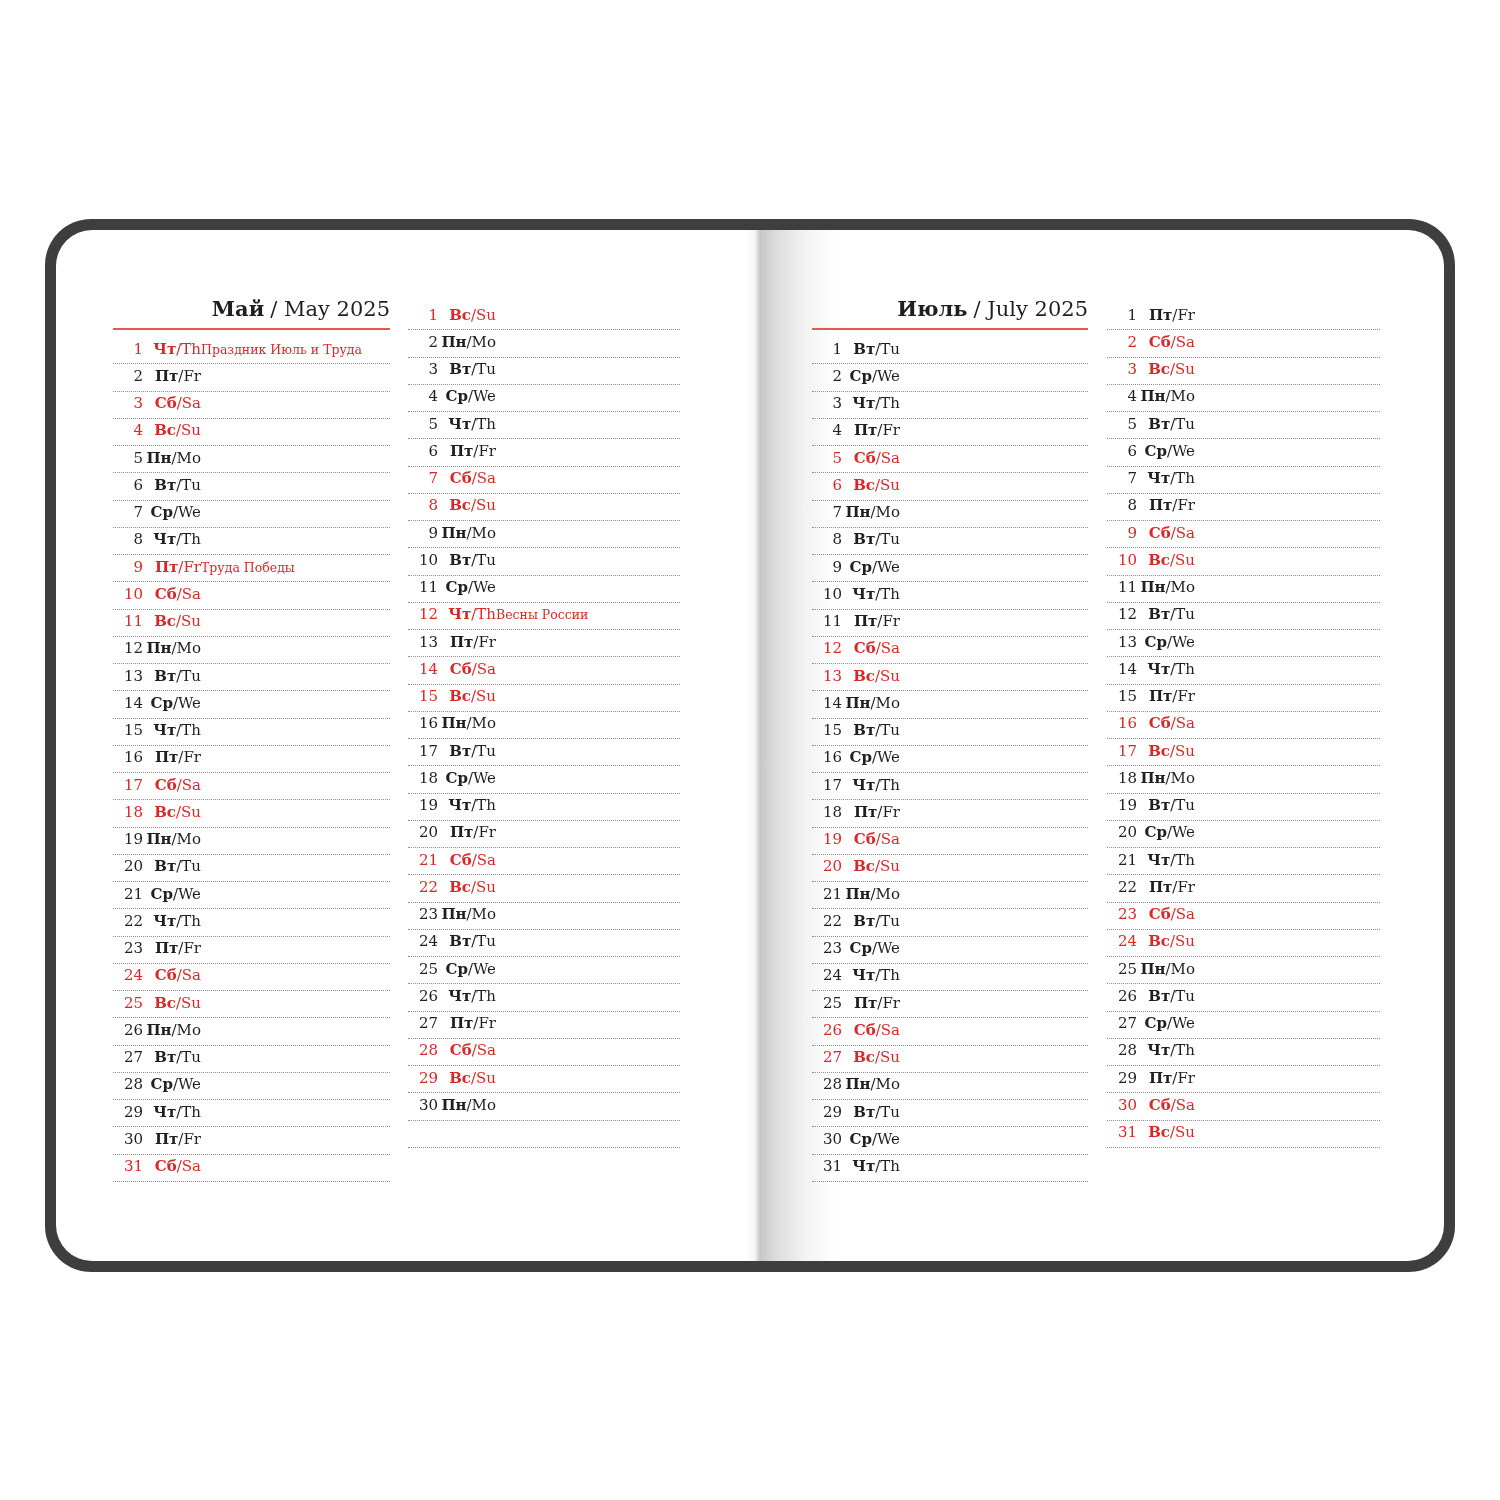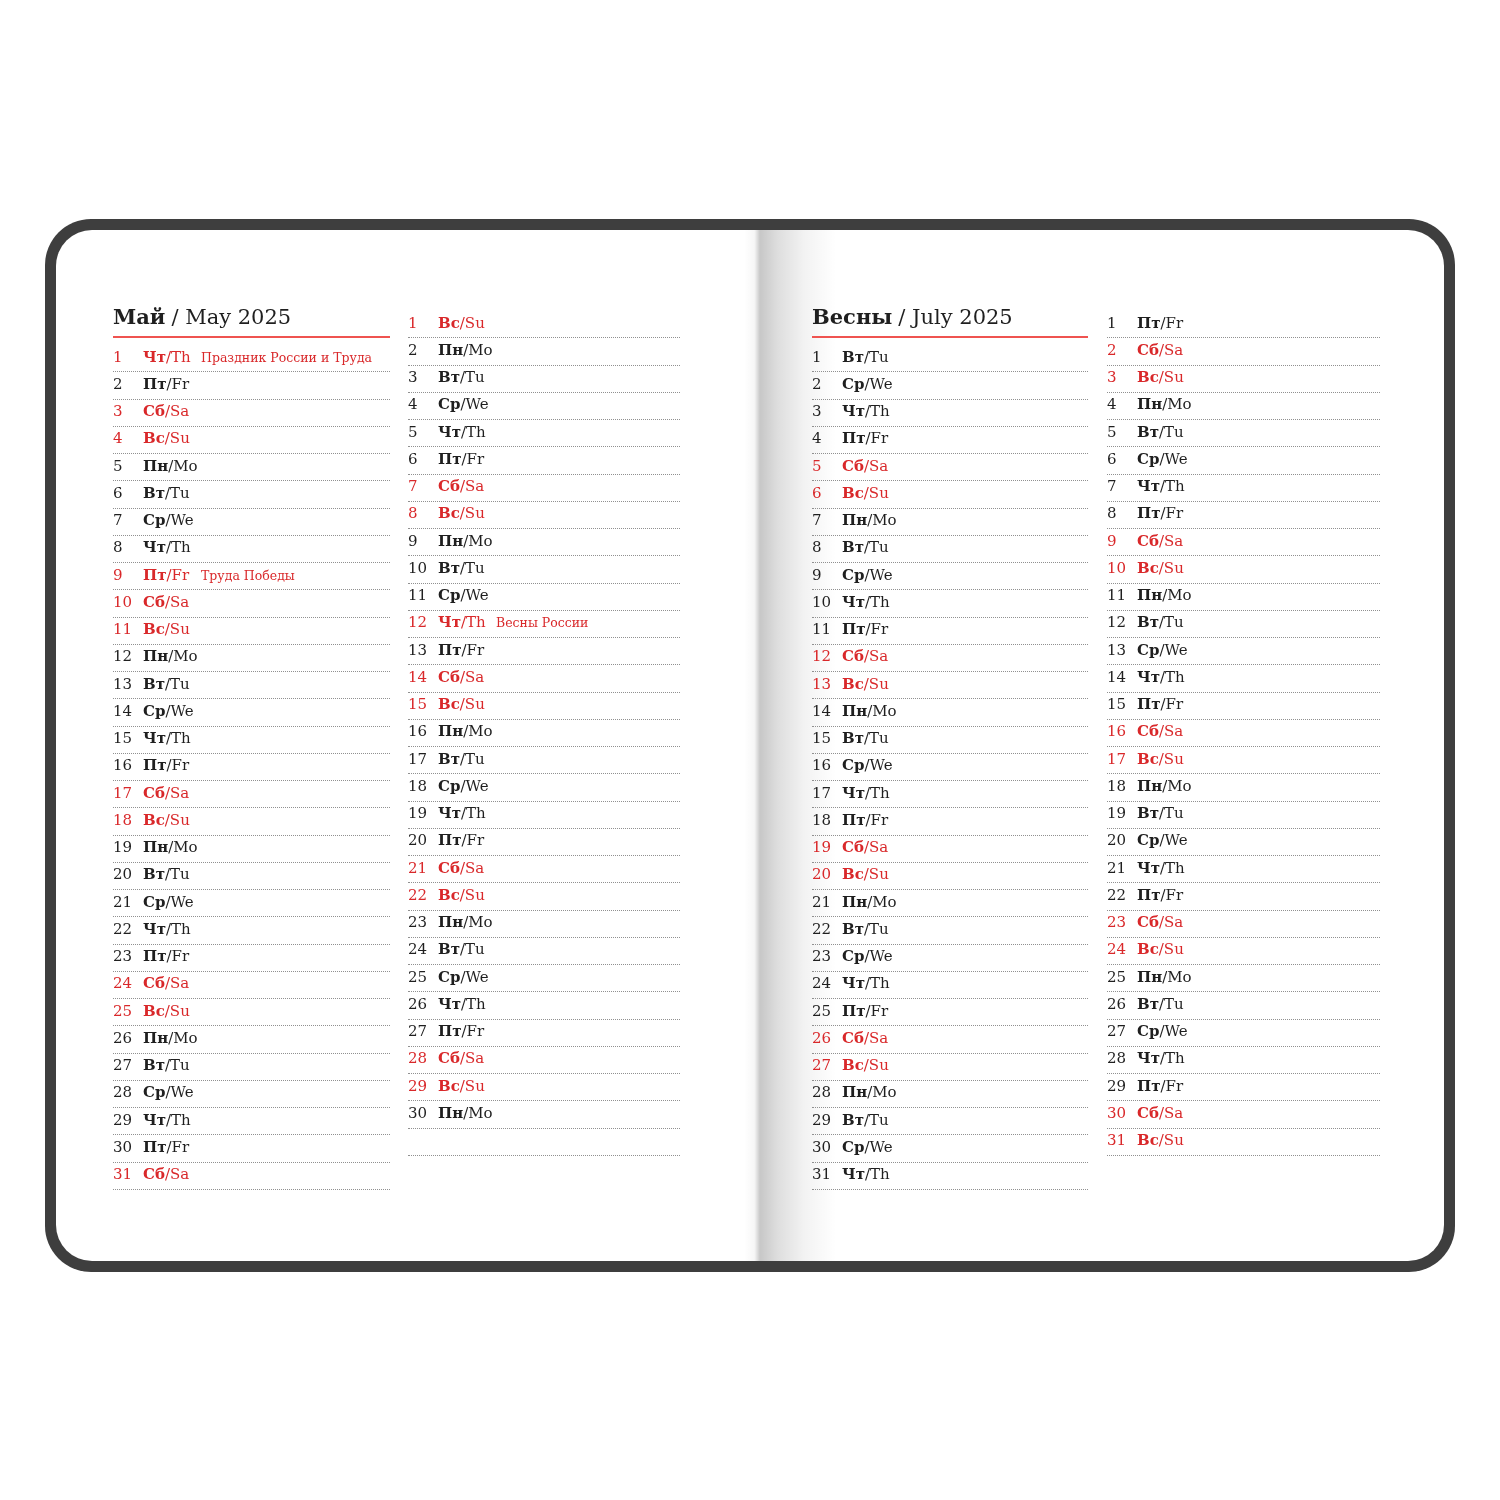--- a/index.html
+++ b/index.html
@@ -20,21 +20,21 @@
     position:absolute;top:0;bottom:0;left:688px;width:92px;
     background:linear-gradient(90deg,
       rgba(0,0,0,0.00) 0px,
       rgba(0,0,0,0.03) 10px,
       rgba(0,0,0,0.05) 11px,
       rgba(0,0,0,0.22) 16px,
       rgba(0,0,0,0.13) 34px,
       rgba(0,0,0,0.05) 60px,
       rgba(0,0,0,0.00) 92px);
   }
-  .month-col{position:absolute;top:304px;}
+  .month-col{position:absolute;top:296px;text-align:right;}
   .m-head{
     height:32px;line-height:26px;border-bottom:2px solid var(--rule-red);
     font-size:21px;white-space:nowrap;color:var(--ink);
   }
   .m-ru{font-weight:bold;}
   .m-rest{font-weight:normal;margin-left:6px;}
   .rows{margin-top:7px;}
   .day-row{
     box-sizing:border-box;height:27.25px;
     border-bottom:1px dotted var(--dot);
@@ -59,21 +59,21 @@
       <div class="spine-shadow"></div>
     </div>
   </div>
   <div id="columns">
       <div class="month-col" style="left: 113px; width: 277px;">
         <div class="m-head"><span class="m-ru">Май</span><span class="m-rest">/ May 2025</span></div>
         <div class="rows">
           <div class="day-row red">
             <span class="d-num">1</span>
             <span class="d-abbr"><span class="d-ru">Чт</span><span class="d-en">/Th</span></span>
-            <span class="d-note">Праздник России и Труда</span>
+            <span class="d-note">Праздник Июль и Труда</span>
           </div>
           <div class="day-row">
             <span class="d-num">2</span>
             <span class="d-abbr"><span class="d-ru">Пт</span><span class="d-en">/Fr</span></span>
           </div>
           <div class="day-row red">
             <span class="d-num">3</span>
             <span class="d-abbr"><span class="d-ru">Сб</span><span class="d-en">/Sa</span></span>
           </div>
           <div class="day-row red">
@@ -311,21 +311,21 @@
             <span class="d-abbr"><span class="d-ru">Вс</span><span class="d-en">/Su</span></span>
           </div>
           <div class="day-row">
             <span class="d-num">30</span>
             <span class="d-abbr"><span class="d-ru">Пн</span><span class="d-en">/Mo</span></span>
           </div>
           <div class="day-row blank"></div>
         </div>
       </div>
       <div class="month-col" style="left: 812px; width: 276px;">
-        <div class="m-head"><span class="m-ru">Весны</span><span class="m-rest">/ July 2025</span></div>
+        <div class="m-head"><span class="m-ru">Июль</span><span class="m-rest">/ July 2025</span></div>
         <div class="rows">
           <div class="day-row">
             <span class="d-num">1</span>
             <span class="d-abbr"><span class="d-ru">Вт</span><span class="d-en">/Tu</span></span>
           </div>
           <div class="day-row">
             <span class="d-num">2</span>
             <span class="d-abbr"><span class="d-ru">Ср</span><span class="d-en">/We</span></span>
           </div>
           <div class="day-row">

